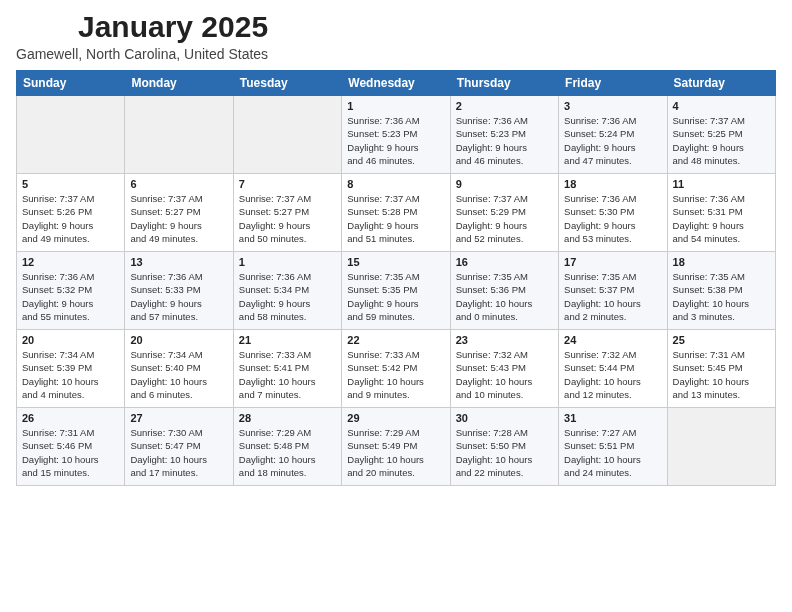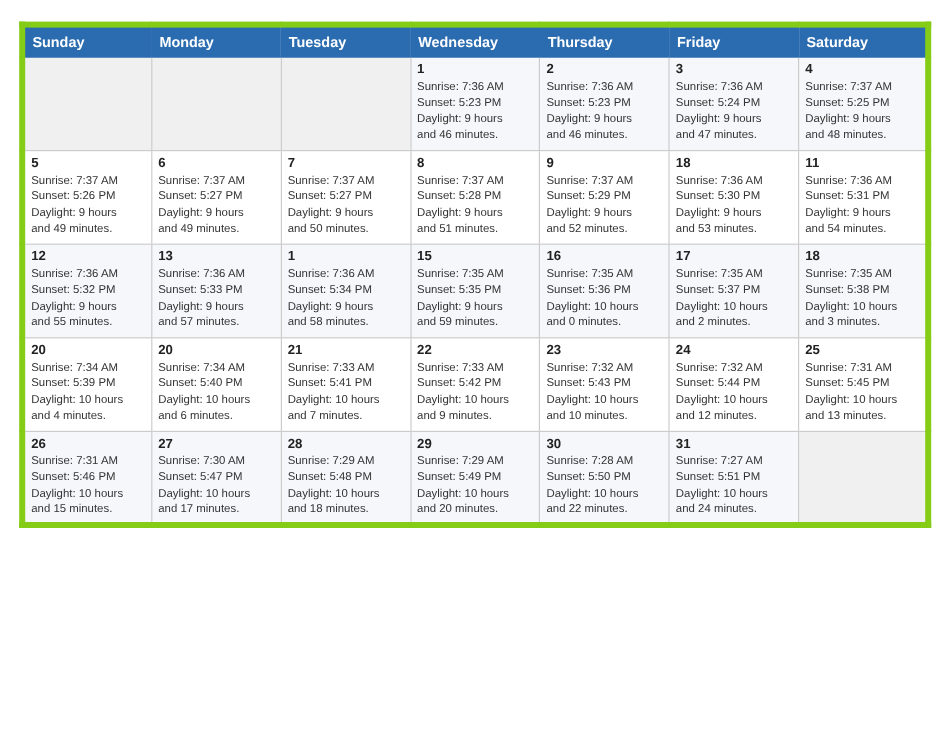--- a/index.html
+++ b/index.html
@@ -51,21 +51,21 @@
       color: #222;
     }
     .calendar-subtitle {
       font-size: 14px;
       color: #444;
       margin-top: 2px;
     }
     .calendar-table {
       width: 100%;
       border-collapse: collapse;
-      border: 5px solid #84cc16;
+      border: 1px solid #84cc16;
     }
     .calendar-table th {
       background: #2b6cb0;
       color: #fff;
       font-size: 12px;
       font-weight: bold;
       padding: 5px 6px;
       text-align: left;
       border: 1px solid #2b6cb0;
     }
@@ -99,20 +99,24 @@
     }
     .empty-cell {
       background: #f0f0f0 !important;
     }
   </style>
 </head>
 <body>
 
 <div class="page">
   <div class="header">
+    <div class="title-block">
+      <div class="calendar-title">January 2025</div>
+      <div class="calendar-subtitle">Gamewell, North Carolina, United States</div>
+    </div>
   </div>
 
   <table class="calendar-table">
     <thead>
       <tr>
       <th>Sunday</th>
           <th>Monday</th>
           <th>Tuesday</th>
           <th>Wednesday</th>
           <th>Thursday</th>

